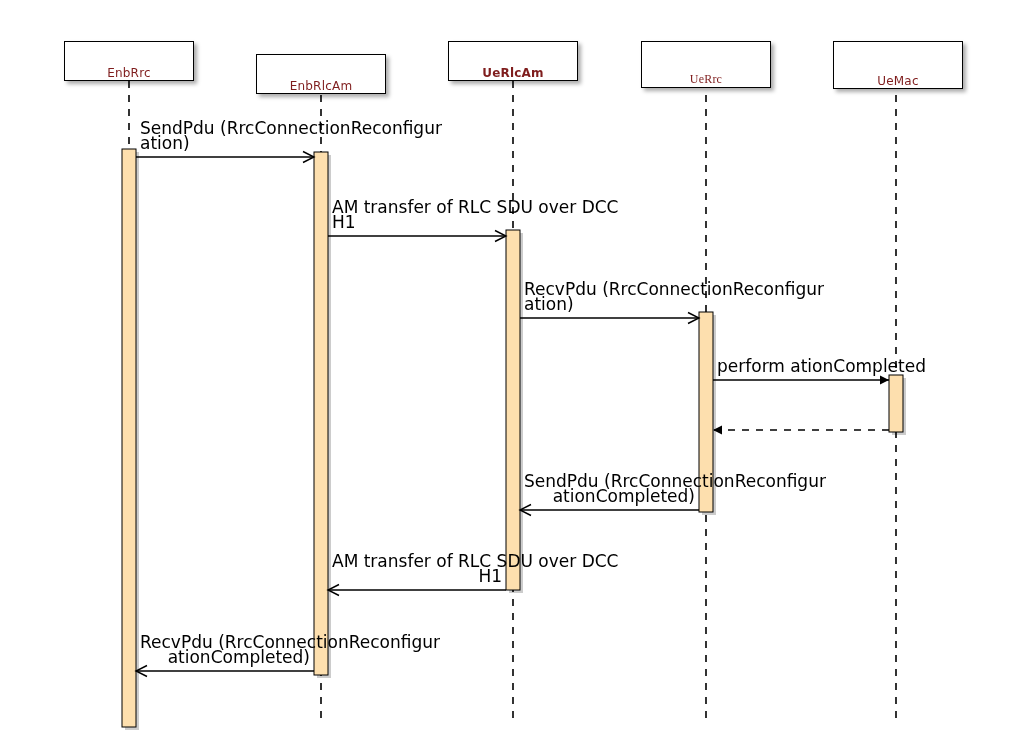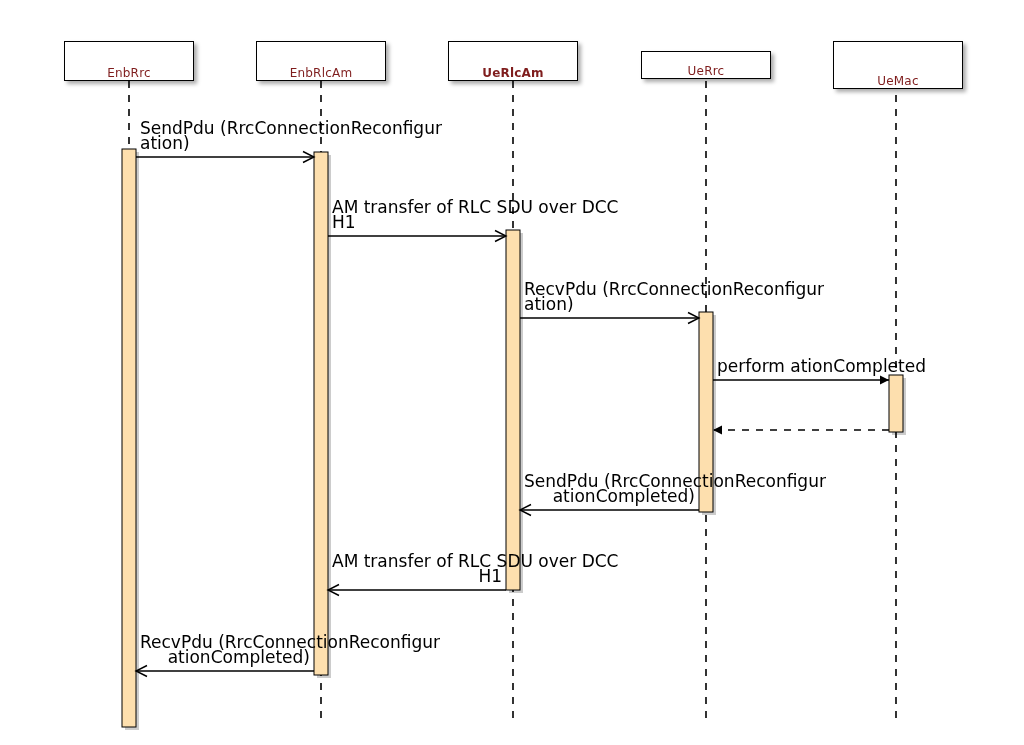--- a/index.html
+++ b/index.html
@@ -112,26 +112,26 @@
       <div class="msg-label left-align" style="left: 717px; width: 168px; top: 359px;">perform ationCompleted</div>
       <div class="msg-label right-align" style="left: 524px; width: 171px; top: 474px;">SendPdu (RrcConnectionReconfigur
 ationCompleted)</div>
       <div class="msg-label right-align" style="left: 332px; width: 170px; top: 554px;">AM transfer of RLC SDU over DCC
 H1</div>
       <div class="msg-label right-align" style="left: 140px; width: 170px; top: 635px;">RecvPdu (RrcConnectionReconfigur
 ationCompleted)</div>
       <div class="participant-box" style="left: 64px; top: 41px; width: 130px; height: 40px;">
         <span>EnbRrc</span>
       </div>
-      <div class="participant-box" style="left: 256px; top: 41px; width: 130px; height: 40px;">
+      <div class="participant-box" style="left: 256px; top: 54px; width: 130px; height: 40px;">
         <span>EnbRlcAm</span>
       </div>
       <div class="participant-box" style="left: 448px; top: 41px; width: 130px; height: 40px; font-weight: bold;">
         <span>UeRlcAm</span>
       </div>
-      <div class="participant-box" style="left: 641px; top: 51px; width: 130px; height: 28px;">
+      <div class="participant-box" style="left: 641px; top: 41px; width: 130px; height: 47px; font-family: Liberation Serif, serif;">
         <span>UeRrc</span>
       </div>
       <div class="participant-box" style="left: 833px; top: 41px; width: 130px; height: 48px;">
         <span>UeMac</span>
       </div>
     </div>
 </div>
 
 </body></html>

